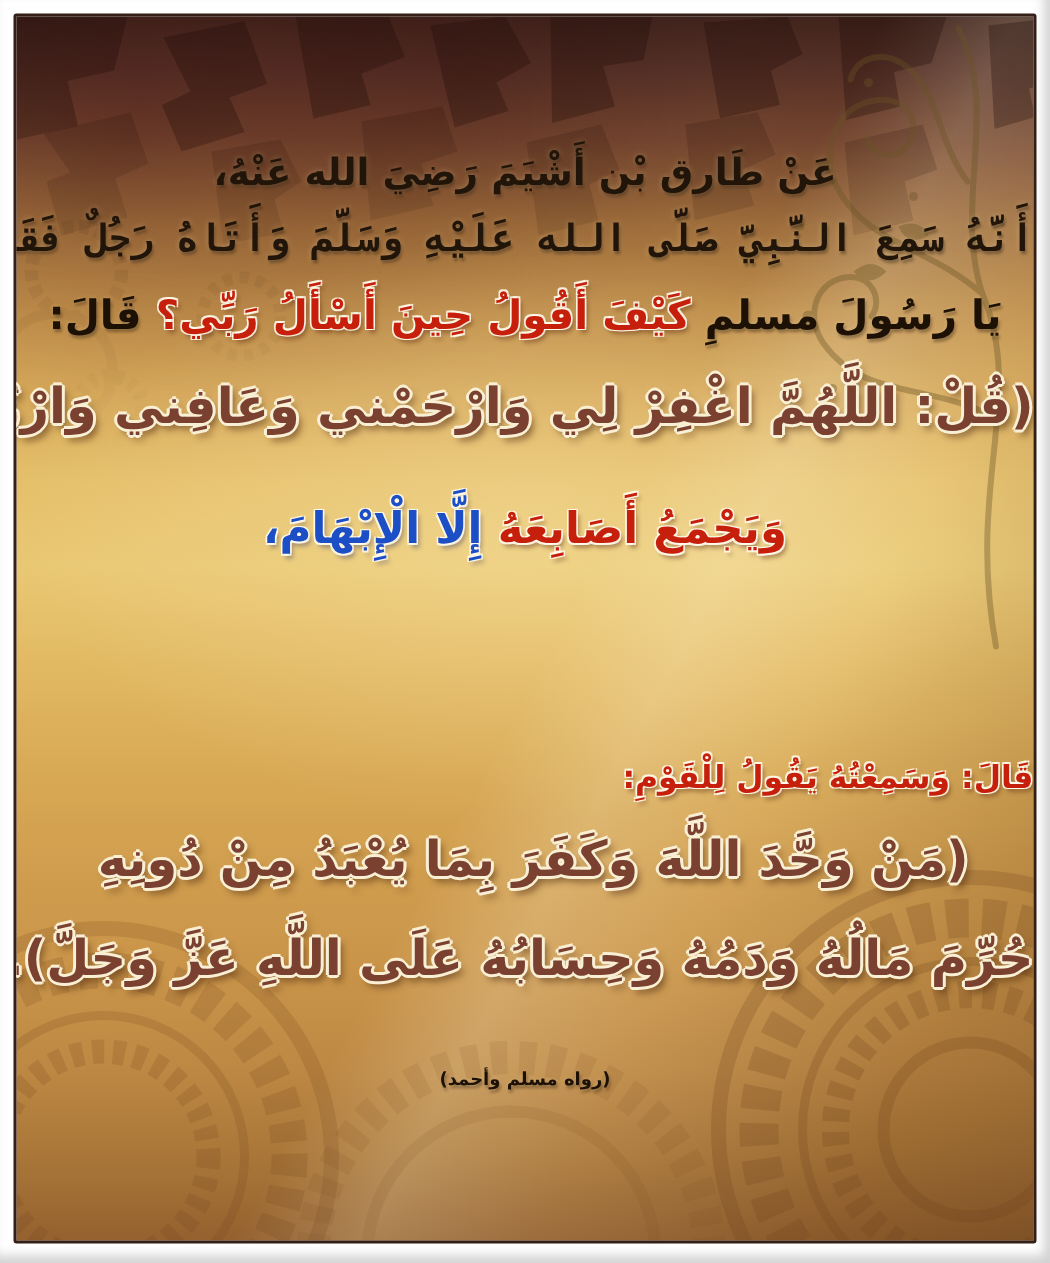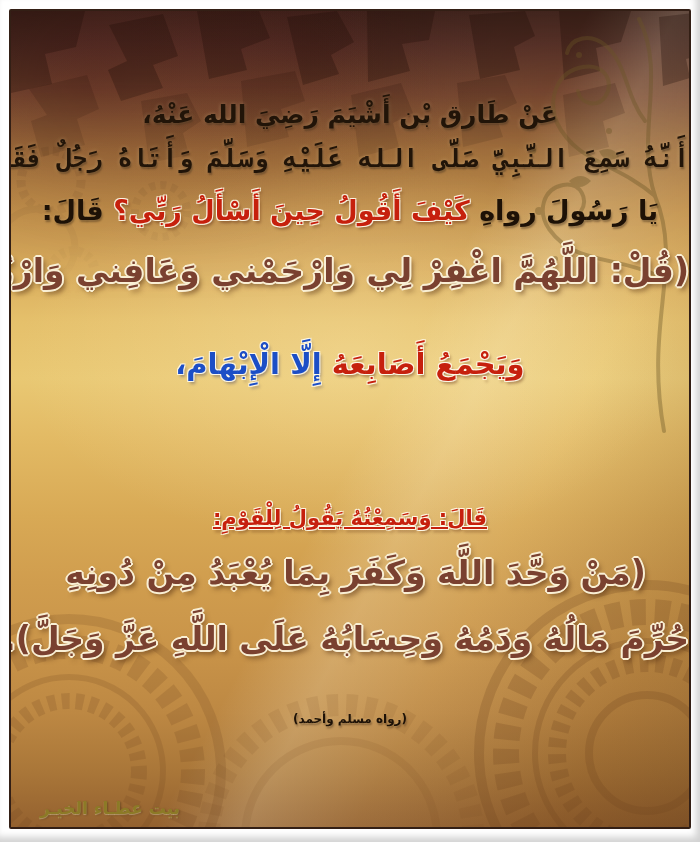--- a/index.html
+++ b/index.html
@@ -63,39 +63,40 @@
       -2px 0 0 #f9efd4, 2px 0 0 #f9efd4,
       -1px 1px 0 #f9efd4, 0 2px 0 #f9efd4, 1px 1px 0 #f9efd4,
       3px 4px 5px rgba(73,37,12,0.55);
   }
   .w-red{
     color:#c6200d;
     text-shadow:
       -1px -1px 0 rgba(255,250,235,0.85), 1px -1px 0 rgba(255,250,235,0.85),
       -1px 1px 0 rgba(255,250,235,0.85), 1px 1px 0 rgba(255,250,235,0.85),
       2px 3px 3px rgba(80,30,10,0.40);
+    text-align: right;
   }
   .w-blue{
     color:#1c4ec6;
     text-shadow:
       -1px -1px 0 rgba(255,250,235,0.85), 1px -1px 0 rgba(255,250,235,0.85),
       -1px 1px 0 rgba(255,250,235,0.85), 1px 1px 0 rgba(255,250,235,0.85),
       2px 3px 3px rgba(40,40,90,0.35);
   }
   .w-black{
     color:#1d1106;
     text-shadow:0 0 3px rgba(255,235,185,0.25), 1px 2px 2px rgba(35,18,5,0.40);
   }
   .line1{top:86px;font-size:25px;}
   .line2{top:132px;font-size:25px;font-family:Liberation Mono, monospace;}
   .line3{top:180px;font-size:27px;}
   .line4{top:236px;font-size:33px;}
-  .line5{top:332px;font-size:29px;}
+  .line5{top:320px;font-size:29px;}
   .line6{top:390px;font-size:32px;}
-  .line7{top:492px;font-size:21px;text-decoration:underline;}
+  .line7{top:492px;font-size:21px;}
   .line8{top:538px;font-size:33px;padding-left:11px;}
   .line9{top:604px;font-size:33px;}
   .line10{top:700px;font-size:12px;font-weight:bold;}
   
   .watermark{
     position:absolute;left:4px;bottom:8px;z-index:6;
     width:190px;text-align:center;line-height:1.15;
   }
   .wm-ar{
     direction:rtl;font-size:17px;font-weight:bold;
@@ -185,34 +186,33 @@
         <circle cx="330" cy="310" r="96" stroke-width="8"></circle>
       </g>
     </svg>
 
     <div class="text-layer">
 
       <div class="t t-black line1">عَنْ طَارق بْن أَشْيَمَ رَضِيَ الله عَنْهُ،</div>
 
       <div class="t t-black line2">أَنَّهُ سَمِعَ النَّبِيَّ صَلَّى الله عَلَيْهِ وَسَلَّمَ وَأَتَاهُ رَجُلٌ فَقَالَ:</div>
 
-      <div class="t line3"><span class="w-black">يَا رَسُولَ رواهِ </span><span class="w-red">كَيْفَ أَقُولُ حِينَ أَسْأَلُ رَبِّي؟</span><span class="w-black"> قَالَ:</span></div>
+      <div class="t line3"><span class="w-black">يَا رَسُولَ مسلمِ </span><span class="w-red">كَيْفَ أَقُولُ حِينَ أَسْأَلُ رَبِّي؟</span><span class="w-black"> قَالَ:</span></div>
 
       <div class="t t-maroon line4">(قُلْ: اللَّهُمَّ اغْفِرْ لِي وَارْحَمْني وَعَافِني وَارْزُقْني).</div>
 
       <div class="t line5"><span class="w-red">وَيَجْمَعُ أَصَابِعَهُ </span><span class="w-blue">إِلَّا الْإِبْهَامَ،</span></div>
 
 
       <div class="t w-red line7">قَالَ: وَسَمِعْتُهُ يَقُولُ لِلْقَوْمِ:</div>
 
       <div class="t t-maroon line8">(مَنْ وَحَّدَ اللَّهَ وَكَفَرَ بِمَا يُعْبَدُ مِنْ دُونِهِ</div>
 
       <div class="t t-maroon line9">حُرِّمَ مَالُهُ وَدَمُهُ وَحِسَابُهُ عَلَى اللَّهِ عَزَّ وَجَلَّ).</div>
 
       <div class="t w-black line10">(رواه مسلم وأحمد)</div>
     </div>
 
     <div class="watermark">
-      <div class="wm-ar">بيت عطـاء الخيـر</div>
     </div>
 
   </div>
 </div>
 
 </body></html>

